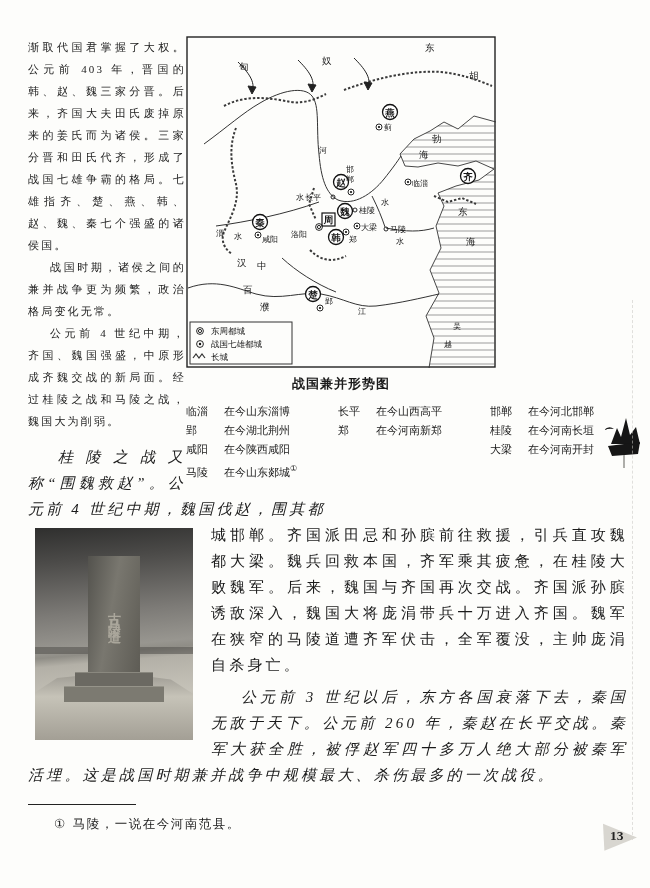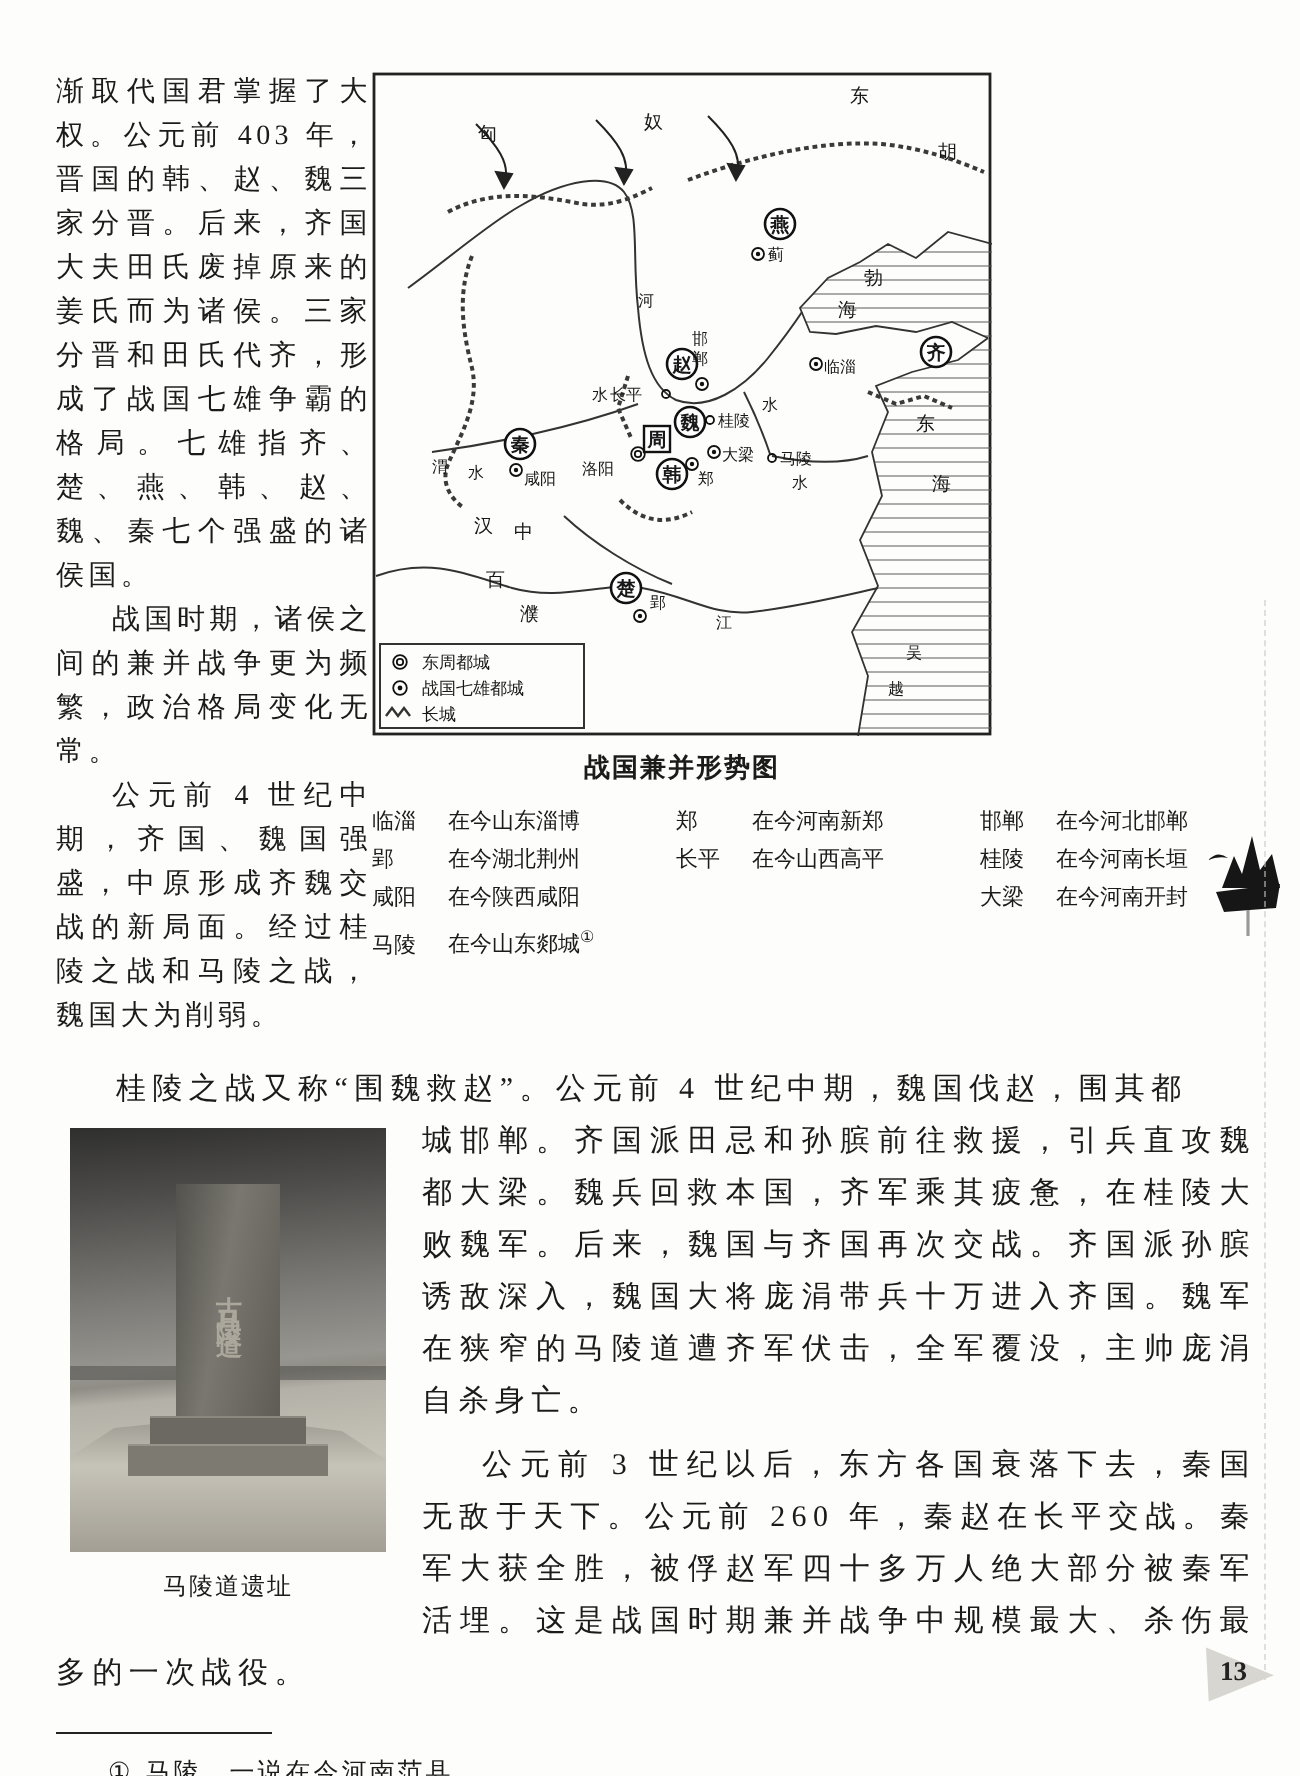--- a/index.html
+++ b/index.html
@@ -14,27 +14,27 @@
   .map-title{width:310px;text-align:center;font-weight:bold;font-size:13px;margin-top:7px;letter-spacing:1px;}
   .gazetteer{display:flex;margin-top:9px;font-size:11px;line-height:19px;width:442px;}
   .gz-col{display:flex;flex-direction:column;}
   .gz-col1{width:152px;}
   .gz-col2{width:152px;}
   .gz-col3{width:138px;}
   .gz-row{white-space:nowrap;}
   .gz-place{display:inline-block;min-width:32px;margin-right:6px;}
   .gz-sup{font-size:8px;vertical-align:super;}
 
-  .col-p{margin:0;font-size:14px;line-height:22px;text-align:justify;letter-spacing:2.2px;}
+  .col-p{margin:0;font-size:11px;line-height:22px;text-align:justify;letter-spacing:2.2px;}
   .col-p.indent{text-indent:2em;}
 
   
   .body-section{clear:none;margin-top:12px;}
   .b-p{margin:0;font-size:15px;line-height:26px;text-align:justify;letter-spacing:3.2px;}
-  .b-p.indent{text-indent:2em;}
+  .b-p.indent{text-indent:2em;font-style:italic;}
   .b-p.gap{margin-top:6px;}
 
   .photo-figure{float:left;width:158px;margin:6px 18px 4px 7px;}
   .photo{position:relative;width:158px;height:212px;overflow:hidden;
          background:linear-gradient(175deg,#2f2f2e 0%,#4c4b49 16%,#7d7b77 40%,#989690 55%,#8f8d86 58%,#b3b0a7 62%,#c6c3b9 78%,#a5a299 100%);}
   .treeline{position:absolute;left:0;top:56%;width:100%;height:7px;background:#504f4a;opacity:.55;}
   .monument{position:absolute;left:0;top:13%;width:100%;display:flex;flex-direction:column;align-items:center;}
   .stele{width:52px;height:116px;background:linear-gradient(100deg,#53524d,#79776f 45%,#5e5c55);
          display:flex;align-items:center;justify-content:center;}
   .stele-text{writing-mode:vertical-rl;color:#b5b1a5;font-size:13px;letter-spacing:6px;font-weight:bold;opacity:.85;}
@@ -247,22 +247,22 @@
         <div class="map-title">战国兼并形势图</div>
 
         <div class="gazetteer">
           <div class="gz-col gz-col1">
             <div class="gz-row"><span class="gz-place">临淄</span><span>在今山东淄博</span></div>
             <div class="gz-row"><span class="gz-place">郢</span><span>在今湖北荆州</span></div>
             <div class="gz-row"><span class="gz-place">咸阳</span><span>在今陕西咸阳</span></div>
             <div class="gz-row"><span class="gz-place">马陵</span><span>在今山东郯城</span><span class="gz-sup">①</span></div>
           </div>
           <div class="gz-col gz-col2">
+            <div class="gz-row"><span class="gz-place">长平</span><span>在今山西高平</span></div>
             <div class="gz-row"><span class="gz-place">郑</span><span>在今河南新郑</span></div>
-            <div class="gz-row"><span class="gz-place">长平</span><span>在今山西高平</span></div>
           </div>
           <div class="gz-col gz-col3">
             <div class="gz-row"><span class="gz-place">邯郸</span><span>在今河北邯郸</span></div>
             <div class="gz-row"><span class="gz-place">桂陵</span><span>在今河南长垣</span></div>
             <div class="gz-row"><span class="gz-place">大梁</span><span>在今河南开封</span></div>
           </div>
         </div>
       </figure>
 
       <p class="col-p">渐取代国君掌握了大权。公元前 403 年，晋国的韩、赵、魏三家分晋。后来，齐国大夫田氏废掉原来的姜氏而为诸侯。三家分晋和田氏代齐，形成了战国七雄争霸的格局。七雄指齐、楚、燕、韩、赵、魏、秦七个强盛的诸侯国。</p>
@@ -278,21 +278,20 @@
           <div class="treeline"></div>
           <div class="mound"></div>
           <div class="monument">
             <div class="stele">
               <span class="stele-text">古马陵道</span>
             </div>
             <div class="base1"></div>
             <div class="base2"></div>
           </div>
         </div>
-        <figcaption class="photo-caption">马陵道遗址</figcaption>
       </figure>
 
       <p class="b-p">城邯郸。齐国派田忌和孙膑前往救援，引兵直攻魏都大梁。魏兵回救本国，齐军乘其疲惫，在桂陵大败魏军。后来，魏国与齐国再次交战。齐国派孙膑诱敌深入，魏国大将庞涓带兵十万进入齐国。魏军在狭窄的马陵道遭齐军伏击，全军覆没，主帅庞涓自杀身亡。</p>
       <p class="b-p indent gap">公元前 3 世纪以后，东方各国衰落下去，秦国无敌于天下。公元前 260 年，秦赵在长平交战。秦军大获全胜，被俘赵军四十多万人绝大部分被秦军活埋。这是战国时期兼并战争中规模最大、杀伤最多的一次战役。</p>
     </section>
 
     <div class="footnote-area">
       <div class="footnote-rule"></div>
       <p class="footnote">
         <span class="fn-marker">①</span><span>马陵，一说在今河南范县。</span>

